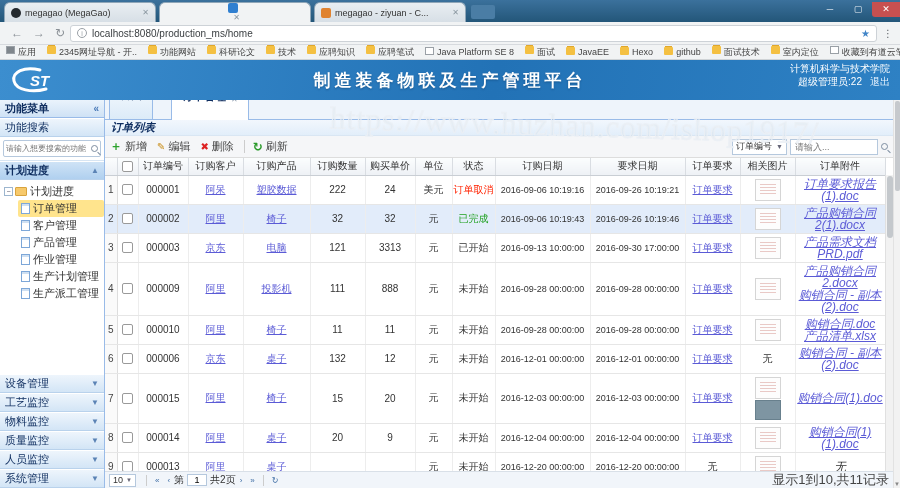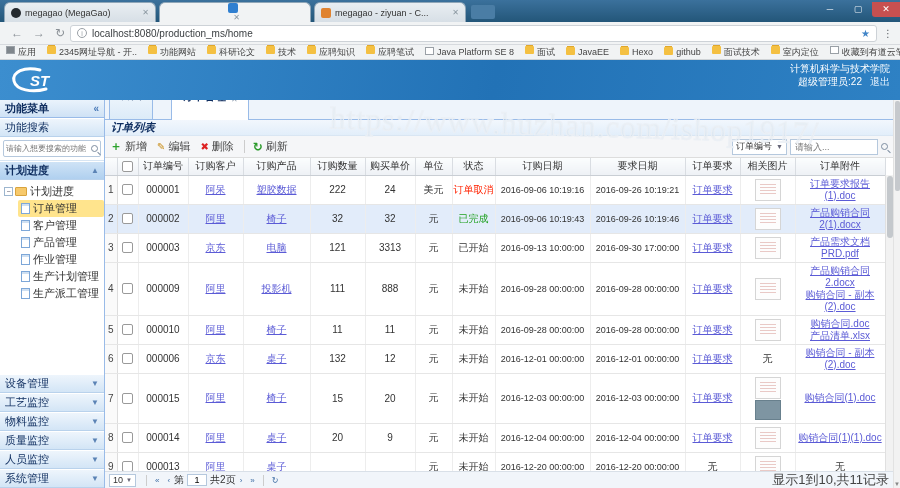--- a/index.html
+++ b/index.html
@@ -86,21 +86,21 @@
 
 .gridwrap{flex:1;position:relative;overflow:hidden;}
 table.grid{border-collapse:collapse;table-layout:fixed;width:780px;}
 .grid th{height:17px;background:linear-gradient(#fbfdfe,#eef1f5);border-right:1px solid #d9dde2;border-bottom:1px solid #c9ced4;font-size:10px;font-weight:normal;color:#333;overflow:hidden;white-space:nowrap;}
 .grid td{border-right:1px solid #ededed;border-bottom:1px solid #e6e6e6;font-size:10px;color:#333;text-align:center;padding:2px 1px;overflow:hidden;vertical-align:middle;}
 .grid td.rownum{background:#fafafa;border-right:1px solid #ddd;color:#444;}
 .grid tr.selected td{background:#e2ecfa;}
 .cb{display:inline-block;width:11px;height:11px;border:1px solid #9a9a9a;border-radius:2px;background:#fff;vertical-align:middle;}
 a.glink{color:#5b5bd6;text-decoration:underline;}
 td.datecell{font-size:9px;}
-td.filecell{font-size:10px;line-height:12px;}
+td.filecell{font-size:12px;line-height:12px;font-style:italic;}
 .st-cancel{color:#f20;}
 .st-done{color:#21a121;}
 .thumb{display:block;width:26px;height:22px;margin:1px auto;background:#fdfdfd;border:1px solid #d5d5d5;position:relative;}
 .thumb::after{content:"";position:absolute;left:4px;right:4px;top:4px;height:12px;background:repeating-linear-gradient(#e9c9c6 0,#e9c9c6 1px,transparent 1px,transparent 3px);}
 .thumb.photo{background:#7e95a2;border-color:#68808d;height:20px;}
 .thumb.photo::after{display:none;}
 .vscroll{position:absolute;top:17px;right:0;bottom:0;width:8px;background:#f2f2f2;border-left:1px solid #e0e0e0;}
 .vscroll .vthumb{width:6px;height:62px;background:#c4c8cc;border-radius:3px;margin:1px auto;}
 
 
@@ -221,20 +221,21 @@
         <span class="bmic page"></span>
         <span>收藏到有道云笔记</span>
       </span>
     </div>
 
   <div class="apphdr">
     <svg class="logo" width="62" height="32" viewBox="0 0 62 32">
       <path d="M30 6 C14 2, 2 8, 4 17 C6 26, 22 29, 36 25" fill="none" stroke="#ffffff" stroke-width="3" stroke-linecap="round"></path>
       <text x="20" y="22" font-size="15" font-weight="bold" font-style="italic" fill="#ffffff" font-family="Liberation Sans, sans-serif">ST</text>
     </svg>
+    <div class="apptitle">制造装备物联及生产管理平台</div>
     <div class="hdr-right">
       <div>计算机科学与技术学院</div>
       <div>
         <span>超级管理员:22</span><a class="logout" href="#">退出</a>
       </div>
     </div>
   </div>
 
   <div class="workspace">
 

